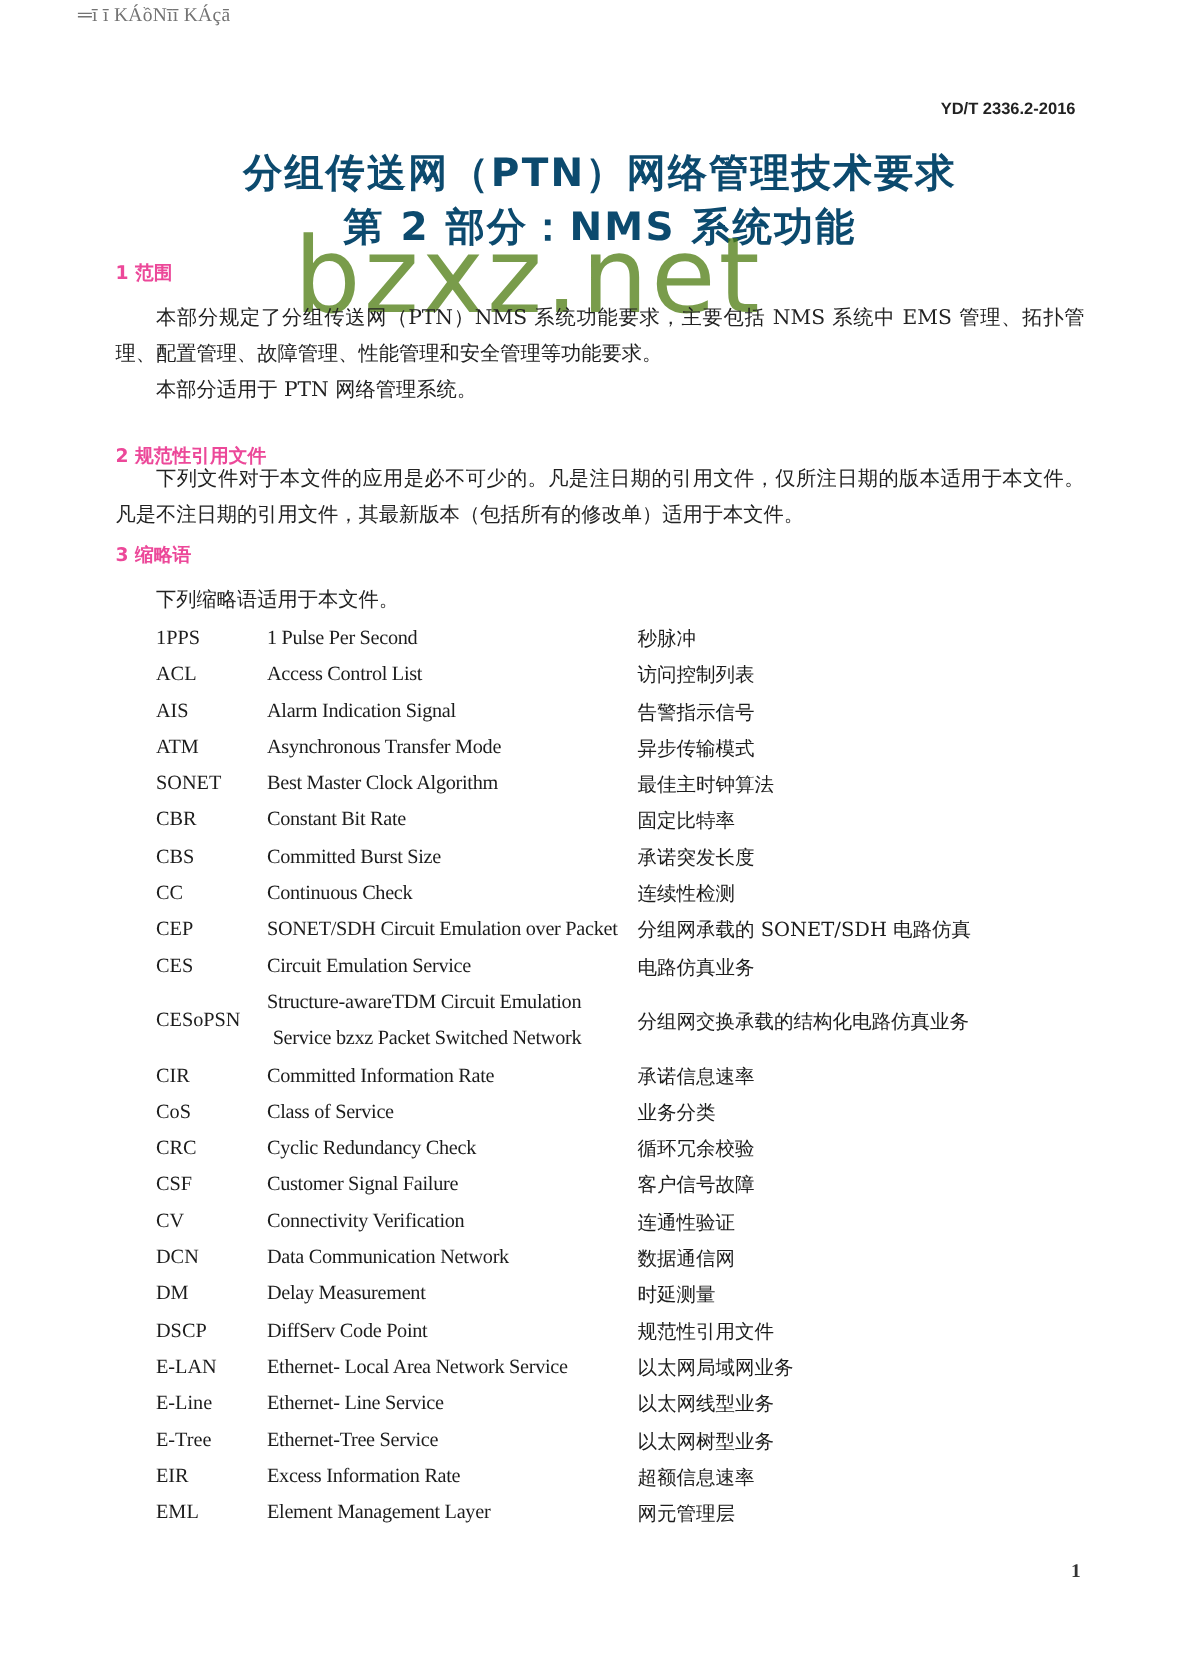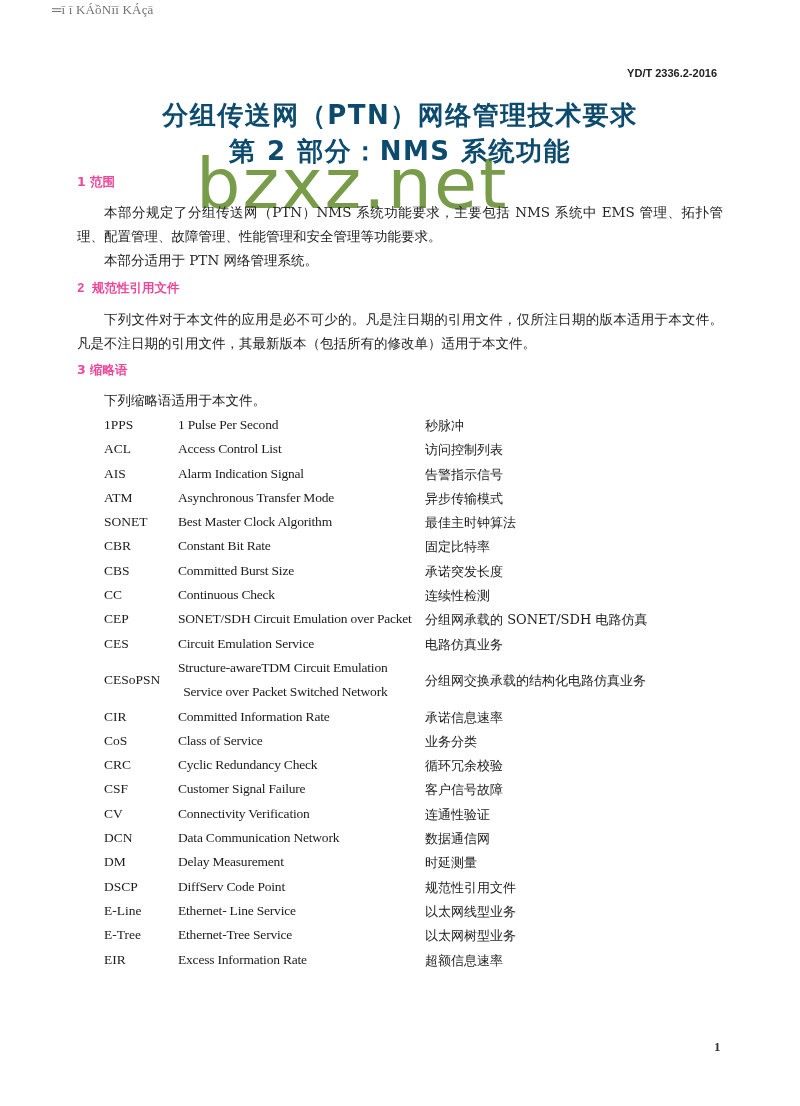--- a/index.html
+++ b/index.html
@@ -69,21 +69,21 @@
 
   <h1 class="title t1">分组传送网（PTN）网络管理技术要求</h1>
   <h2 class="title t2">第 2 部分：NMS 系统功能</h2>
 
   <div class="watermark">bzxz.net</div>
 
   <div class="section-heading" style="top:174px;">1 范围</div>
   <p class="para" style="top:200px;">本部分规定了分组传送网（PTN）NMS 系统功能要求，主要包括 NMS 系统中 EMS 管理、拓扑管理、配置管理、故障管理、性能管理和安全管理等功能要求。</p>
   <p class="para" style="top:248px;">本部分适用于 PTN 网络管理系统。</p>
 
-  <div class="section-heading" style="top:280px;font-family:Liberation Mono, monospace;">2 规范性引用文件</div>
+  <div class="section-heading" style="top:296px;">2 规范性引用文件</div>
   <p class="para" style="top:307px;">下列文件对于本文件的应用是必不可少的。凡是注日期的引用文件，仅所注日期的版本适用于本文件。凡是不注日期的引用文件，其最新版本（包括所有的修改单）适用于本文件。</p>
 
   <div class="section-heading" style="top:362px;">3 缩略语</div>
   <p class="para" style="top:388px;">下列缩略语适用于本文件。</p>
 
   <div class="abbr-table" id="abbr-table">
       <div class="abbr-row">
         <span class="abbr-code">1PPS</span>
         <span class="abbr-en">
           <span class="line">1 Pulse Per Second</span>
@@ -150,21 +150,21 @@
         <span class="abbr-code">CES</span>
         <span class="abbr-en">
           <span class="line">Circuit Emulation Service</span>
         </span>
         <span class="abbr-zh">电路仿真业务</span>
       </div>
       <div class="abbr-row tall">
         <span class="abbr-code">CESoPSN</span>
         <span class="abbr-en">
           <span class="line">Structure-awareTDM Circuit Emulation</span>
-          <span class="line">Service over Packet Switched Network</span>
+          <span class="line">Service bzxz Packet Switched Network</span>
         </span>
         <span class="abbr-zh">分组网交换承载的结构化电路仿真业务</span>
       </div>
       <div class="abbr-row">
         <span class="abbr-code">CIR</span>
         <span class="abbr-en">
           <span class="line">Committed Information Rate</span>
         </span>
         <span class="abbr-zh">承诺信息速率</span>
       </div>
@@ -211,36 +211,50 @@
         <span class="abbr-zh">时延测量</span>
       </div>
       <div class="abbr-row">
         <span class="abbr-code">DSCP</span>
         <span class="abbr-en">
           <span class="line">DiffServ Code Point</span>
         </span>
         <span class="abbr-zh">规范性引用文件</span>
       </div>
       <div class="abbr-row">
+        <span class="abbr-code">E-LAN</span>
+        <span class="abbr-en">
+          <span class="line">Ethernet- Local Area Network Service</span>
+        </span>
+        <span class="abbr-zh">以太网局域网业务</span>
+      </div>
+      <div class="abbr-row">
         <span class="abbr-code">E-Line</span>
         <span class="abbr-en">
           <span class="line">Ethernet- Line Service</span>
         </span>
         <span class="abbr-zh">以太网线型业务</span>
       </div>
       <div class="abbr-row">
         <span class="abbr-code">E-Tree</span>
         <span class="abbr-en">
           <span class="line">Ethernet-Tree Service</span>
         </span>
         <span class="abbr-zh">以太网树型业务</span>
       </div>
       <div class="abbr-row">
         <span class="abbr-code">EIR</span>
         <span class="abbr-en">
           <span class="line">Excess Information Rate</span>
         </span>
         <span class="abbr-zh">超额信息速率</span>
+      </div>
+      <div class="abbr-row">
+        <span class="abbr-code">EML</span>
+        <span class="abbr-en">
+          <span class="line">Element Management Layer</span>
+        </span>
+        <span class="abbr-zh">网元管理层</span>
       </div>
     </div>
 
   <div class="page-number">1</div>
 </div>
 
 </body></html>

